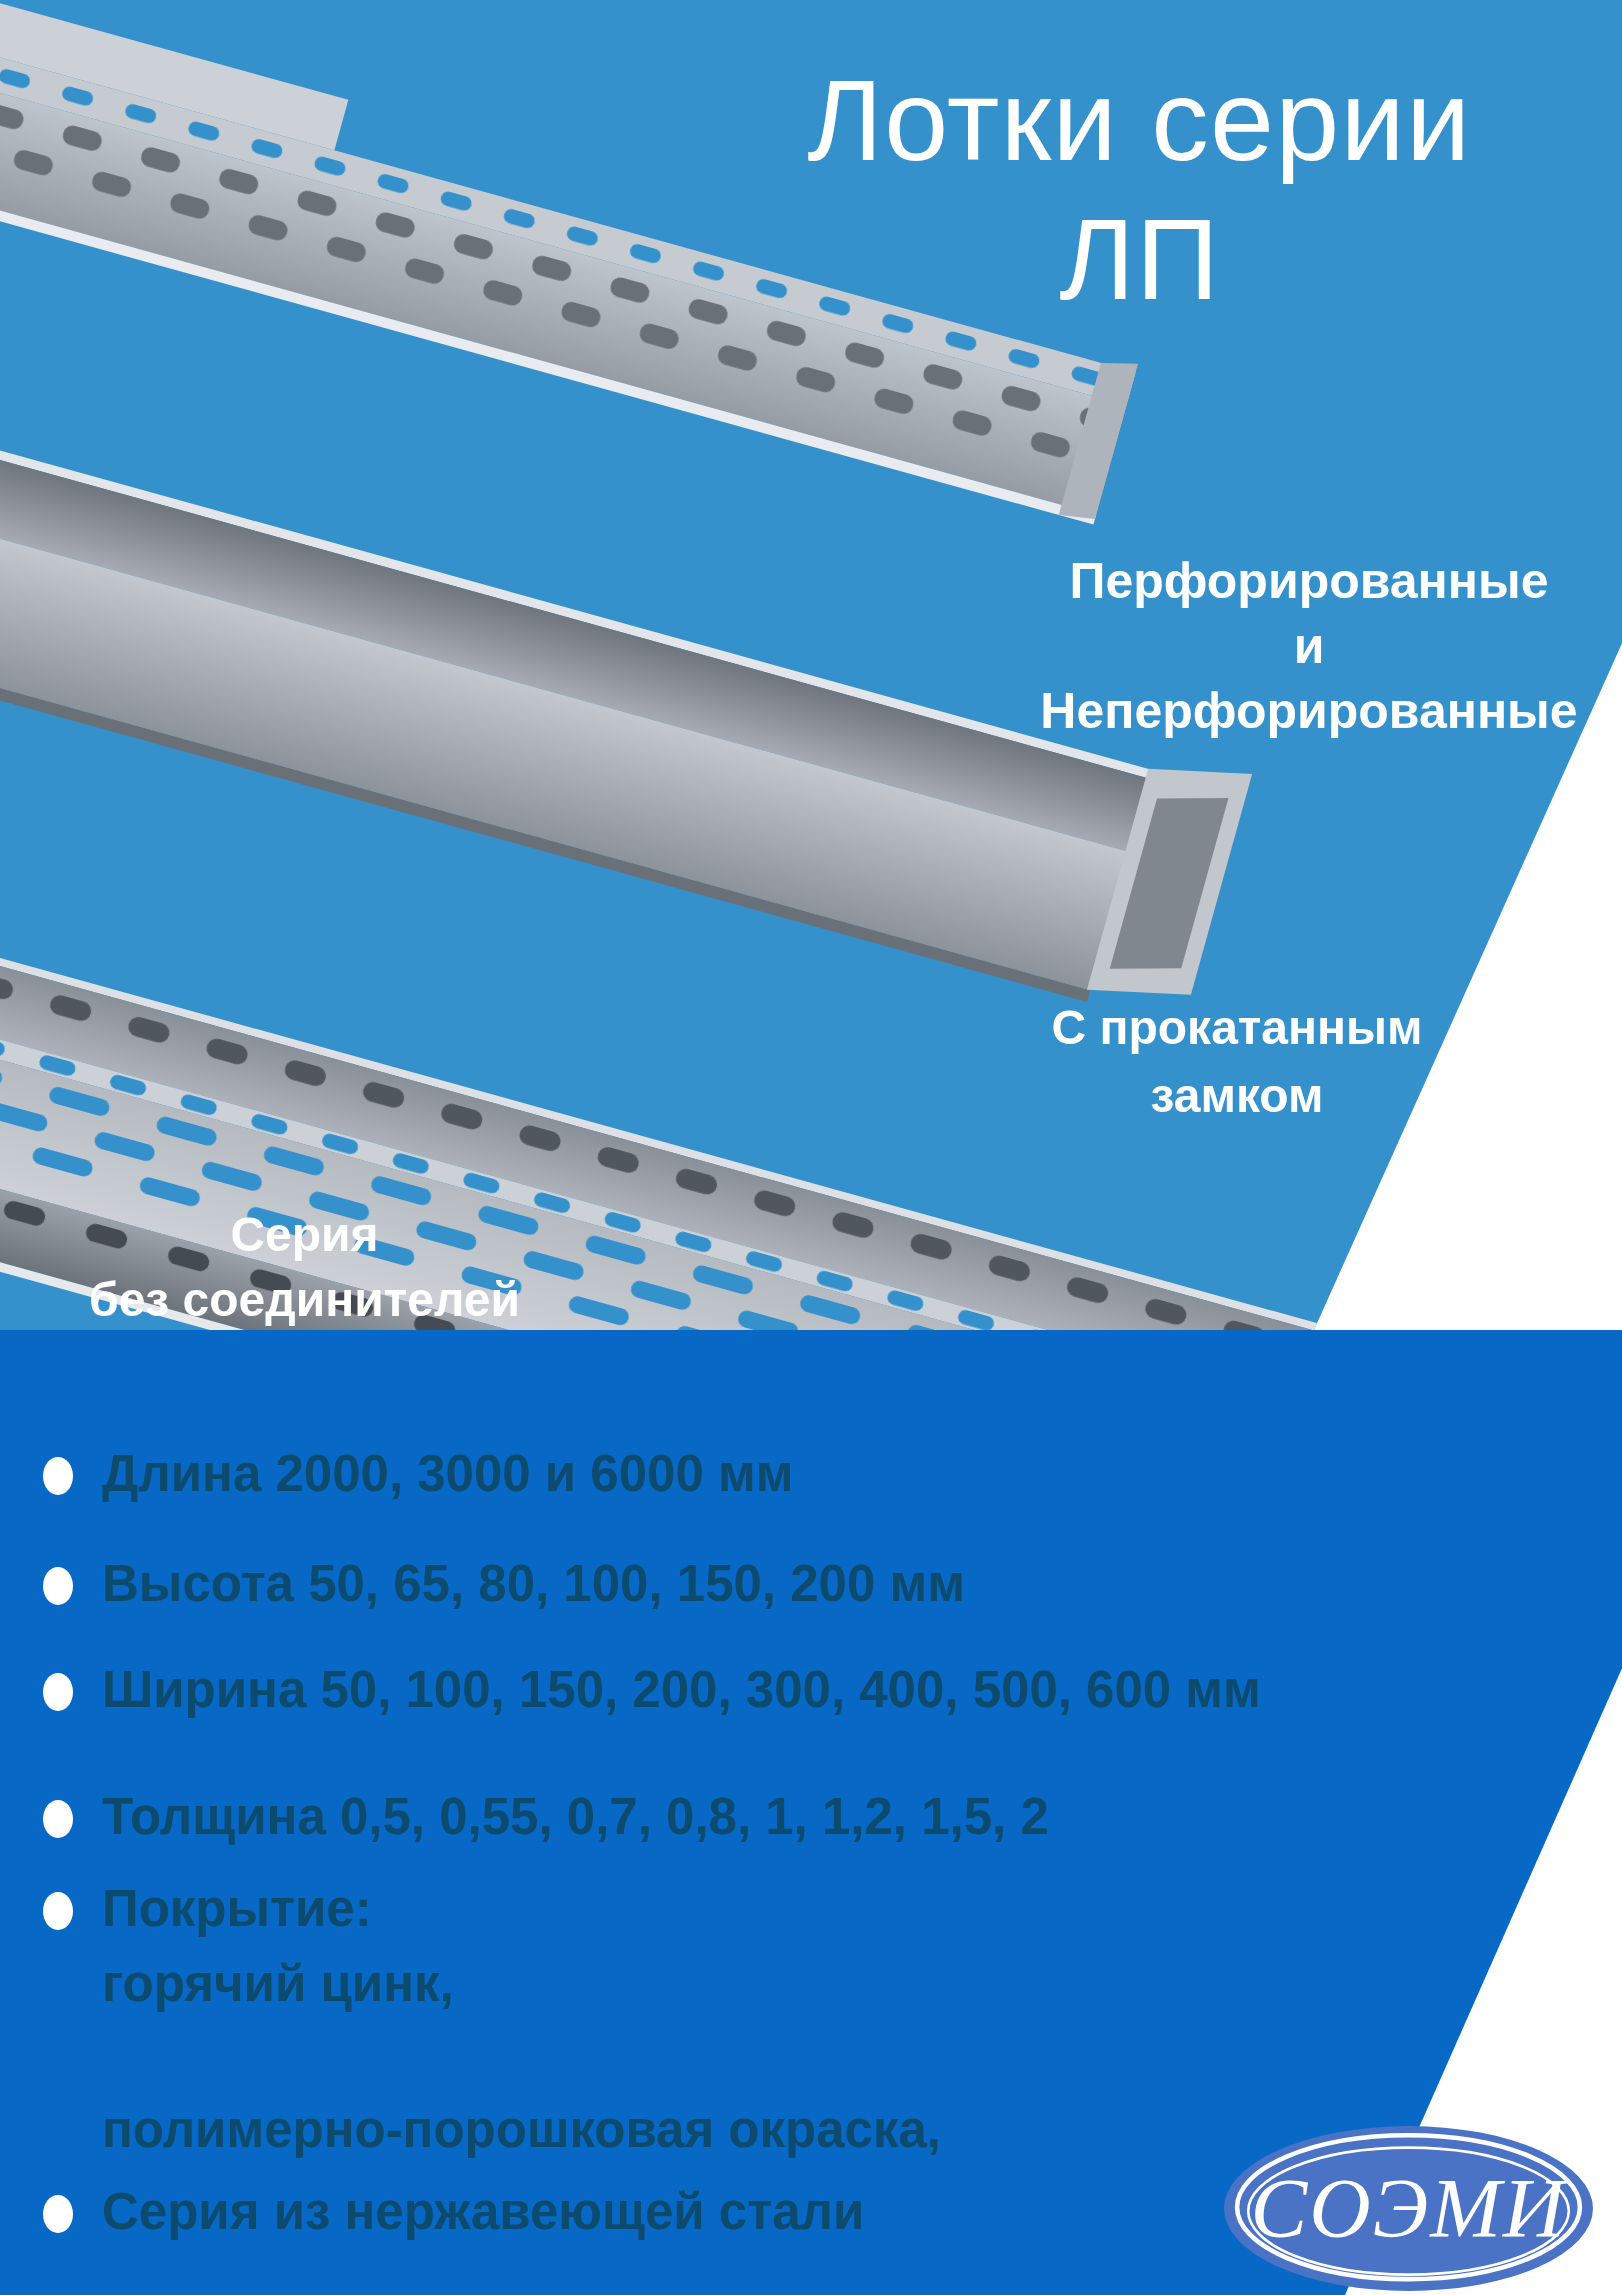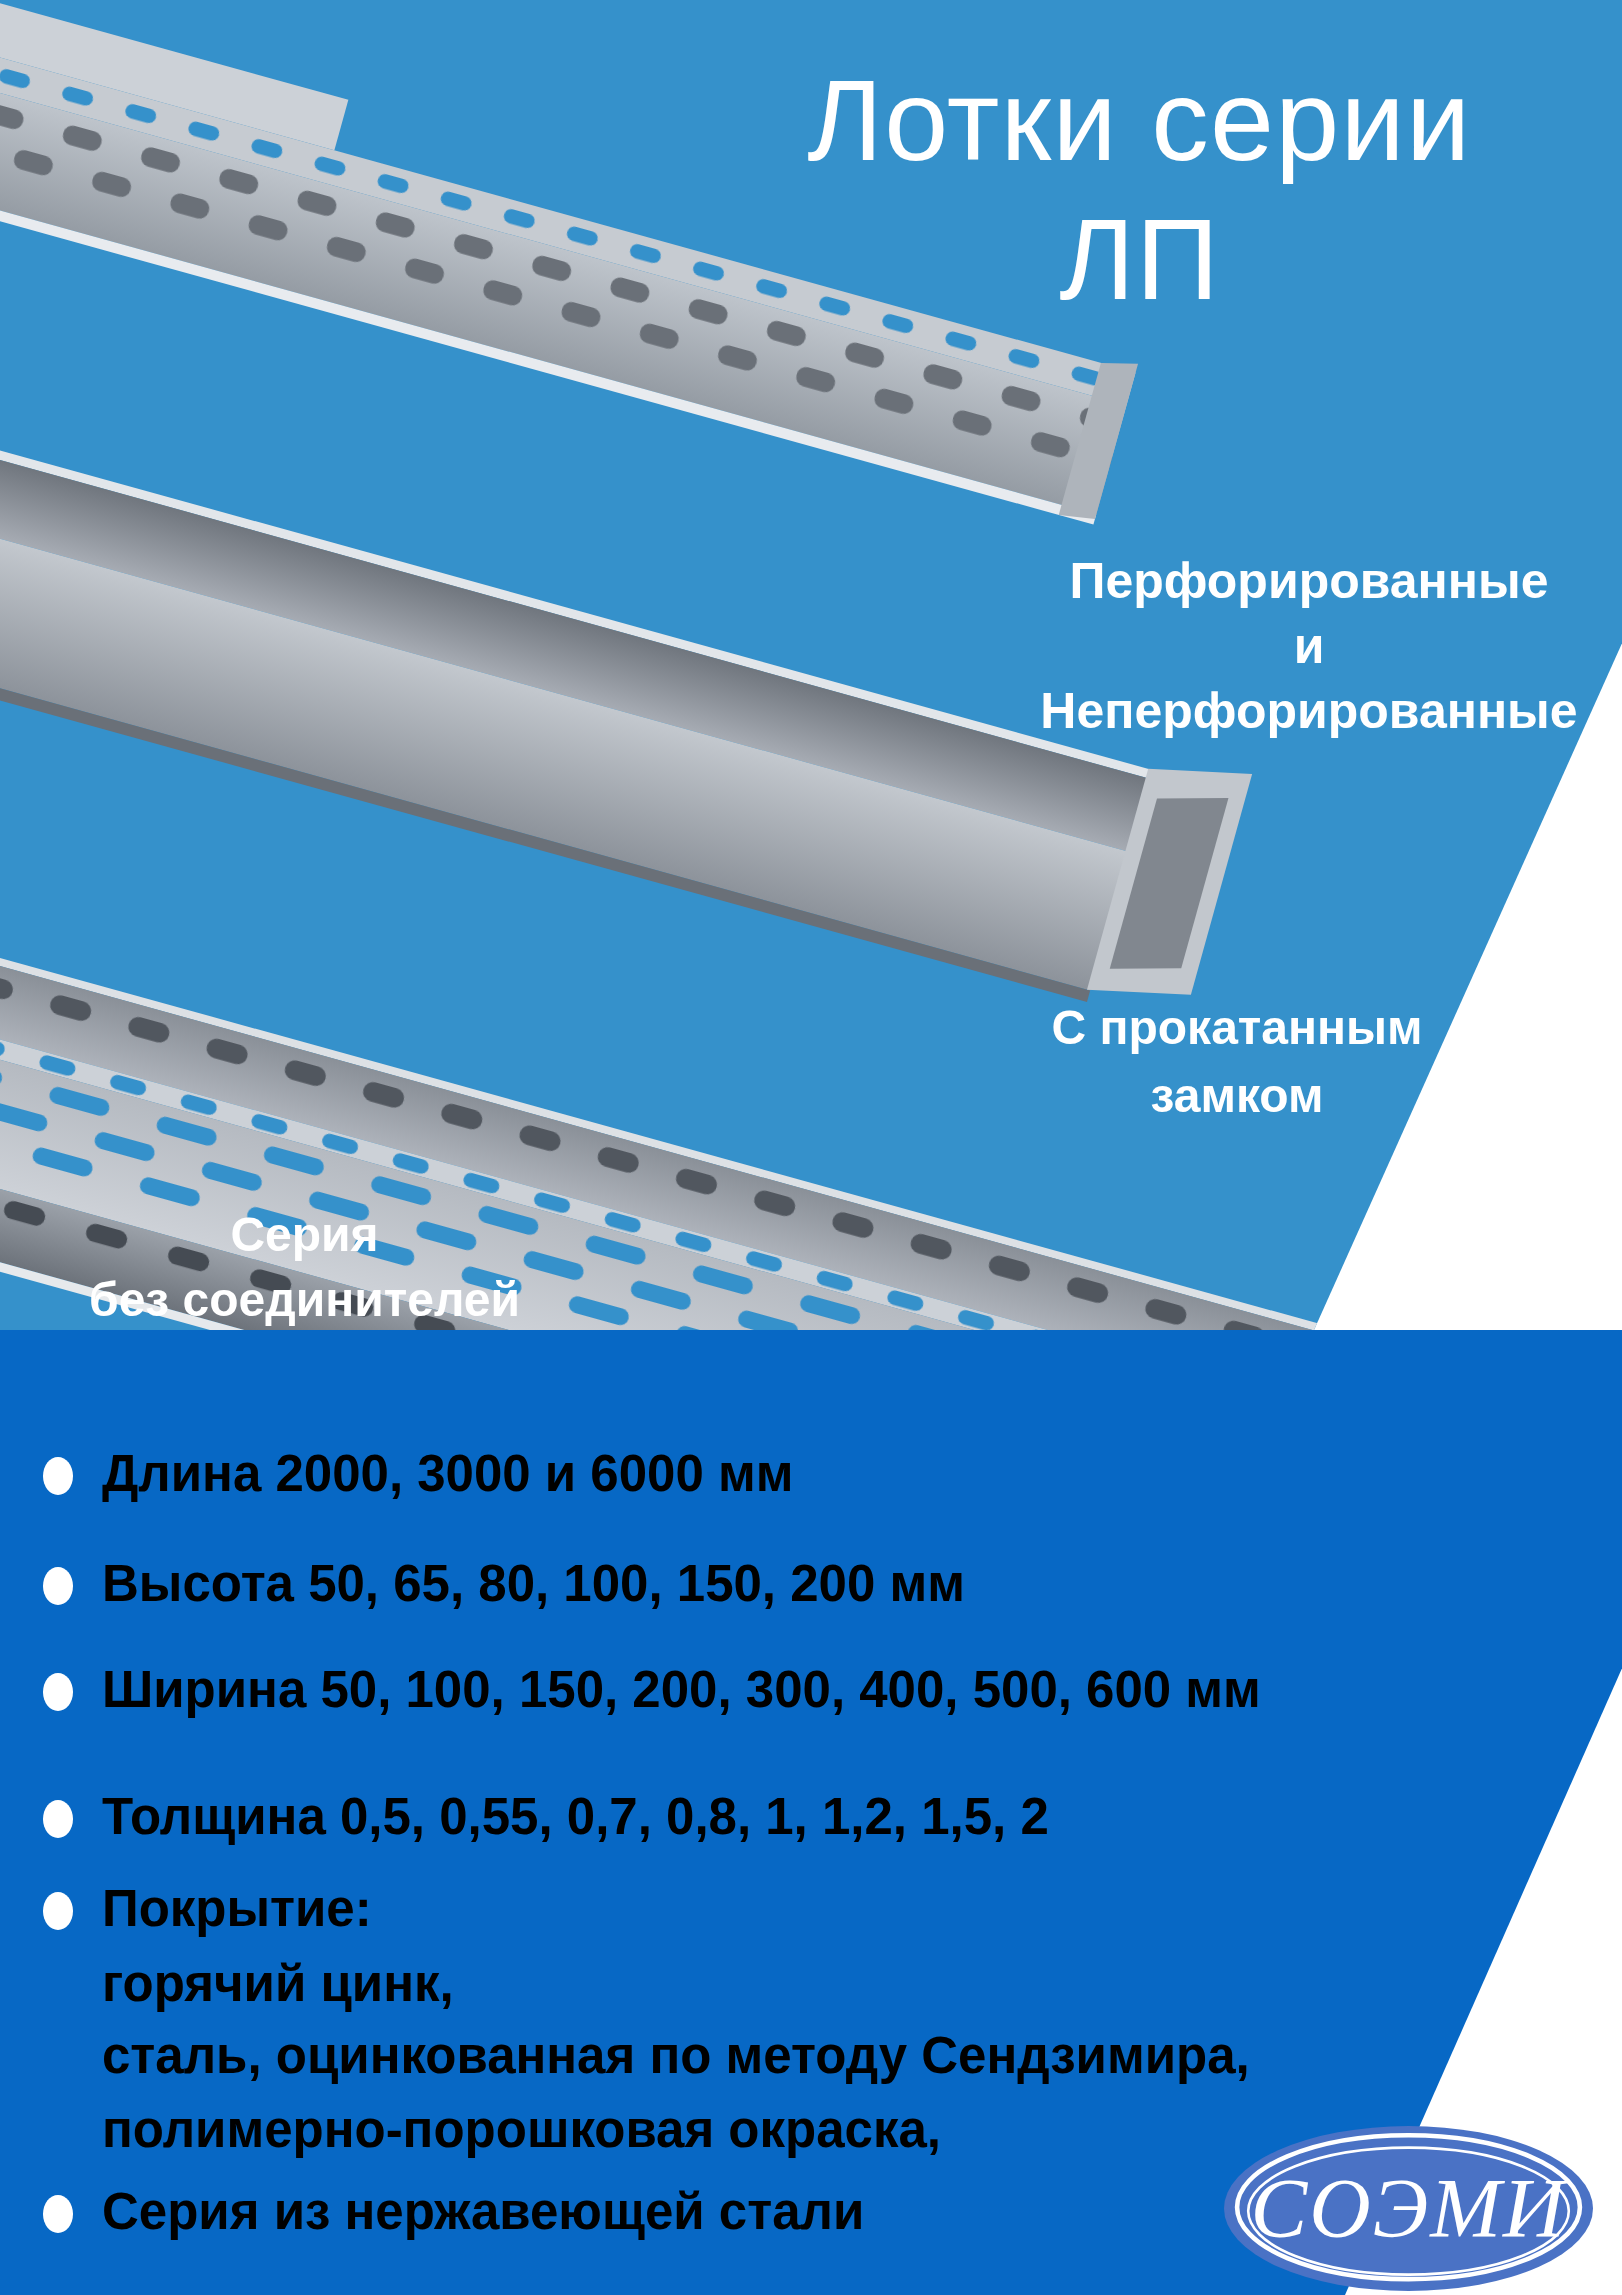--- a/index.html
+++ b/index.html
@@ -29,21 +29,21 @@
     color:#ffffff;font-weight:normal;font-size:115px;line-height:1.21;
     text-align:center;letter-spacing:1.3px;
   }
   .label{position:absolute;color:#ffffff;font-weight:bold;text-align:center;}
   .label-perf{left:995px;top:505px;width:628px;font-size:50px;line-height:1.30;margin-top:44px;}
   .label-lock{left:936px;top:994px;width:602px;font-size:48px;line-height:1.42;}
   .label-mount{left:6.5px;top:1202px;width:596px;font-size:48px;line-height:1.36;}
   
   .feature-row{
     position:absolute;left:0;width:1617px;height:52px;
-    color:#000000;font-weight:bold;font-size:51px;line-height:52px;
+    color:#0c4a6e;font-weight:bold;font-size:51px;line-height:52px;
     white-space:nowrap;
   }
   .feature-row .txt{position:absolute;left:102px;top:0;}
   .bullet{
     position:absolute;left:43px;top:9.2px;width:30px;height:38px;
     background:#ffffff;border-radius:50%;
   }
   
   .logo{position:absolute;left:1224px;top:2126px;width:369px;height:165px;}
 </style>
@@ -185,23 +185,20 @@
     <span class="bullet"></span>
     <span class="txt">Толщина 0,5, 0,55, 0,7, 0,8, 1, 1,2, 1,5, 2</span>
   </div>
   <div class="feature-row" style="top:1883px">
     <span class="bullet"></span>
     <span class="txt">Покрытие:</span>
   </div>
   <div class="feature-row" style="top:1958px">
     <span class="txt">горячий цинк,</span>
   </div>
-  <div class="feature-row" style="top:2030px">
-    <span class="txt">сталь, оцинкованная по методу Сендзимира,</span>
-  </div>
   <div class="feature-row" style="top:2104px">
     <span class="txt">полимерно-порошковая окраска,</span>
   </div>
   <div class="feature-row" style="top:2186px">
     <span class="bullet"></span>
     <span class="txt">Серия из нержавеющей стали</span>
   </div>
 
   <div class="logo">
     <svg width="369" height="165" viewBox="0 0 564 252">

